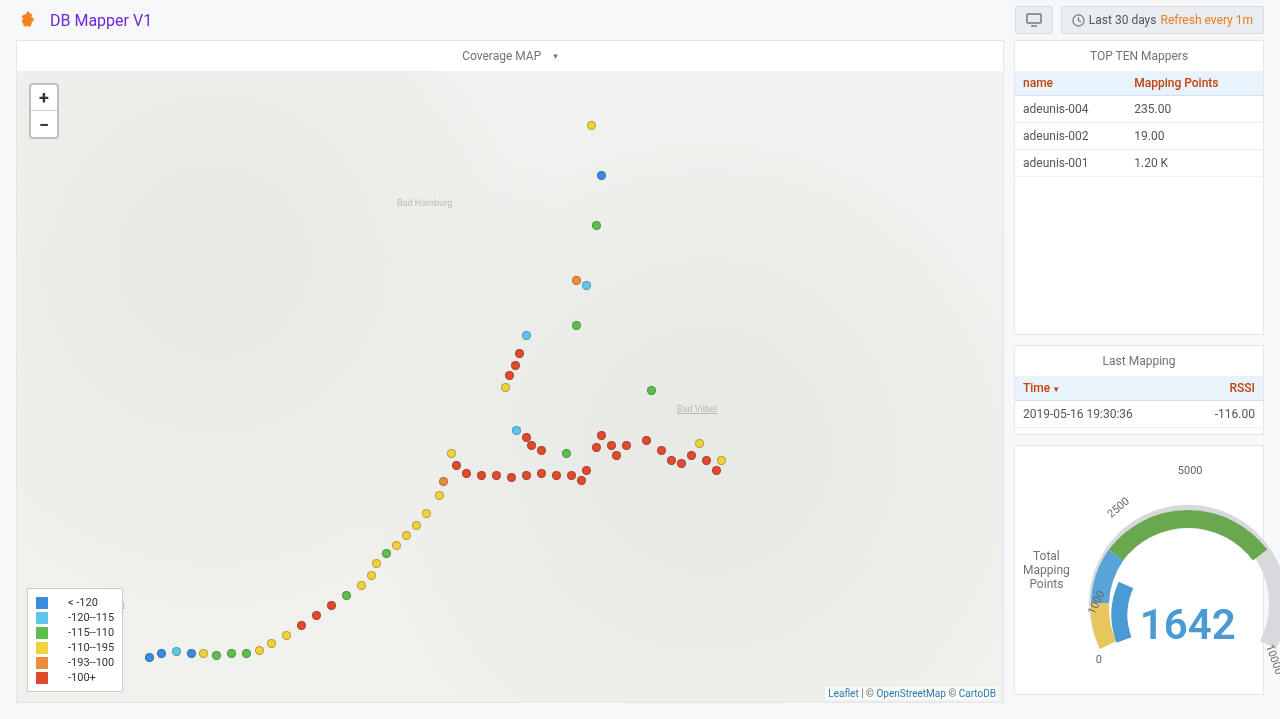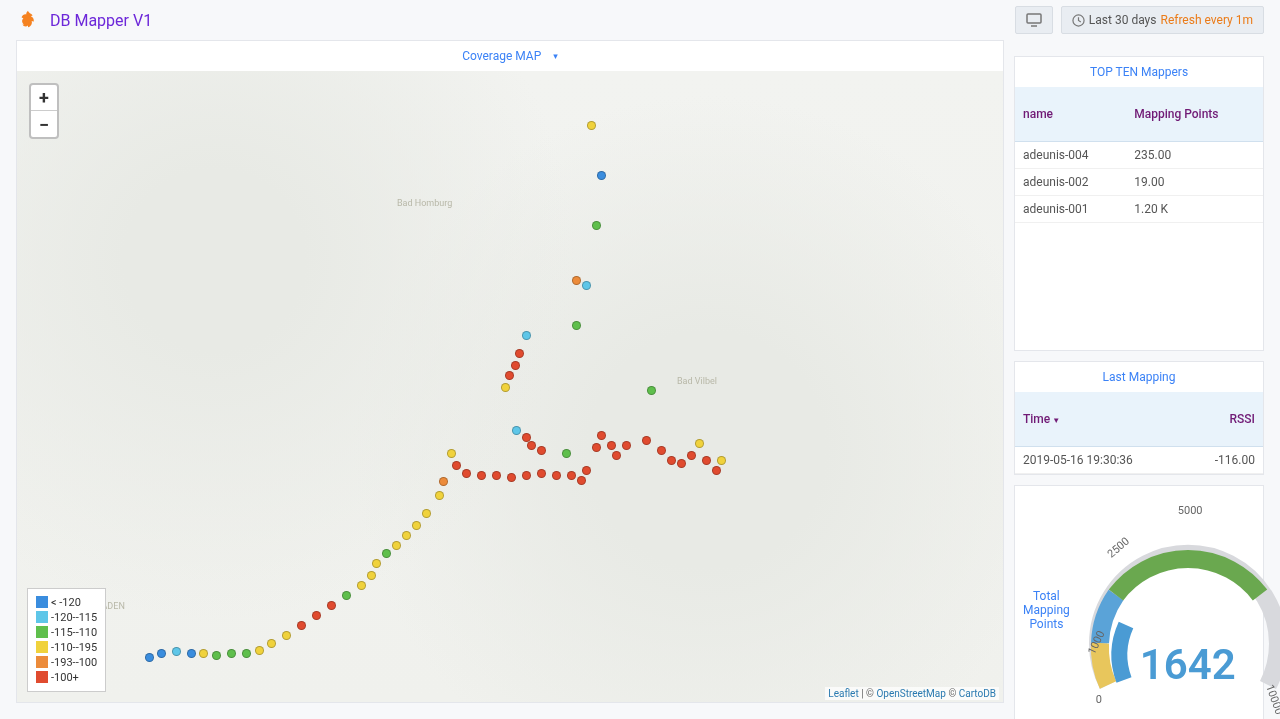--- a/index.html
+++ b/index.html
@@ -43,21 +43,21 @@
   background: #fff;
   border: 1px solid #e4e6eb;
   display: flex;
   flex-direction: column;
   position: relative;
 }
 .panel-title {
   text-align: center;
   padding: 8px;
   font-size: 12px;
-  color: #3b82f6;
+  color: #737373;
   display:flex;
   align-items:center;
   justify-content:center;
   gap:12px;
 }
 .map-area {
   flex: 1;
   position: relative;
   background: #f2f3f0;
   overflow: hidden;
@@ -91,44 +91,44 @@
 .legend {
   position: absolute;
   bottom: 10px;
   left: 10px;
   background: #fff;
   border: 1px solid #ccc;
   padding: 6px 8px;
   font-size: 11px;
   z-index: 10;
 }
-.legend-row { display: flex; gap: 3px; padding: 1px 0; }
+.legend-row { display: flex; align-items: center; gap: 20px; padding: 1px 0; }
 .legend-sw { width: 12px; height: 12px; }
 .attribution {
   position: absolute;
   bottom: 2px; right: 4px;
   font-size: 10px;
   color: #666;
   z-index: 10;
   background: rgba(255,255,255,0.7);
   padding: 1px 3px;
 }
 .attribution a { color: #2a7ab0; text-decoration: none; }
 .dot { position:absolute; width:9px; height:9px; border-radius:50%; border:1px solid rgba(0,0,0,0.25);}
-.right-col { width: 250px; display: flex; flex-direction: column; gap: 10px; margin-top: 16px; }
+.right-col { width: 250px; display: flex; flex-direction: column; gap: 10px; }
 .panel { background: #fff; border: 1px solid #e4e6eb; }
 .panel-top { flex: 0 0 295px; }
 .panel-mid { flex: 0 0 90px; }
 .panel-bot { flex: 0 0 250px; display:flex; flex-direction:row;}
 table { width: 100%; border-collapse: collapse; font-size: 12px; }
 th {
   background: #e9f3fb;
-  color: #701a75;
+  color: #c2410c;
   text-align: left;
-  padding: 20px 8px;
+  padding: 5px 8px;
   font-weight: 500;
   border-bottom: 1px solid #d0e0ee;
 }
 td { padding: 6px 8px; border-bottom: 1px solid #f0f0f0; color: #555; }
 .sort-caret { font-size: 8px; margin-left:2px;}
 .gauge-wrap{flex:1; display:flex;align-items:center;justify-content:center; position:relative;}
 .gauge-val {
   position:absolute;
   font-size: 42px;
   font-weight: 600;
@@ -173,21 +173,21 @@
   <div class="map-panel">
     <div class="panel-title">
       <span>Coverage MAP</span>
       <span style="font-size:9px;">▾</span>
     </div>
     <div class="map-area">
       <div class="map-bg"></div>
       <div id="map-labels">
           <div class="map-label" style="left: 58px; top: 530px;">WIESBADEN</div>
           <div class="map-label" style="left: 380px; top: 95px; margin-top: 32px;">Bad Homburg</div>
-          <div class="map-label" style="left: 660px; top: 305px;">Bad Vilbel</div>
+          <div class="map-label" style="left: 660px; top: 333px; text-decoration: underline;">Bad Vilbel</div>
         </div>
       <div id="map-dots">
           <div class="dot" style="left: 570px; top: 50px; background: rgb(240, 210, 60);"></div>
           <div class="dot" style="left: 580px; top: 100px; background: rgb(58, 141, 222);"></div>
           <div class="dot" style="left: 575px; top: 150px; background: rgb(95, 191, 76);"></div>
           <div class="dot" style="left: 555px; top: 205px; background: rgb(236, 139, 58);"></div>
           <div class="dot" style="left: 565px; top: 210px; background: rgb(94, 198, 232);"></div>
           <div class="dot" style="left: 555px; top: 250px; background: rgb(95, 191, 76);"></div>
           <div class="dot" style="left: 505px; top: 260px; background: rgb(94, 198, 232);"></div>
           <div class="dot" style="left: 498px; top: 278px; background: rgb(224, 75, 47);"></div>

